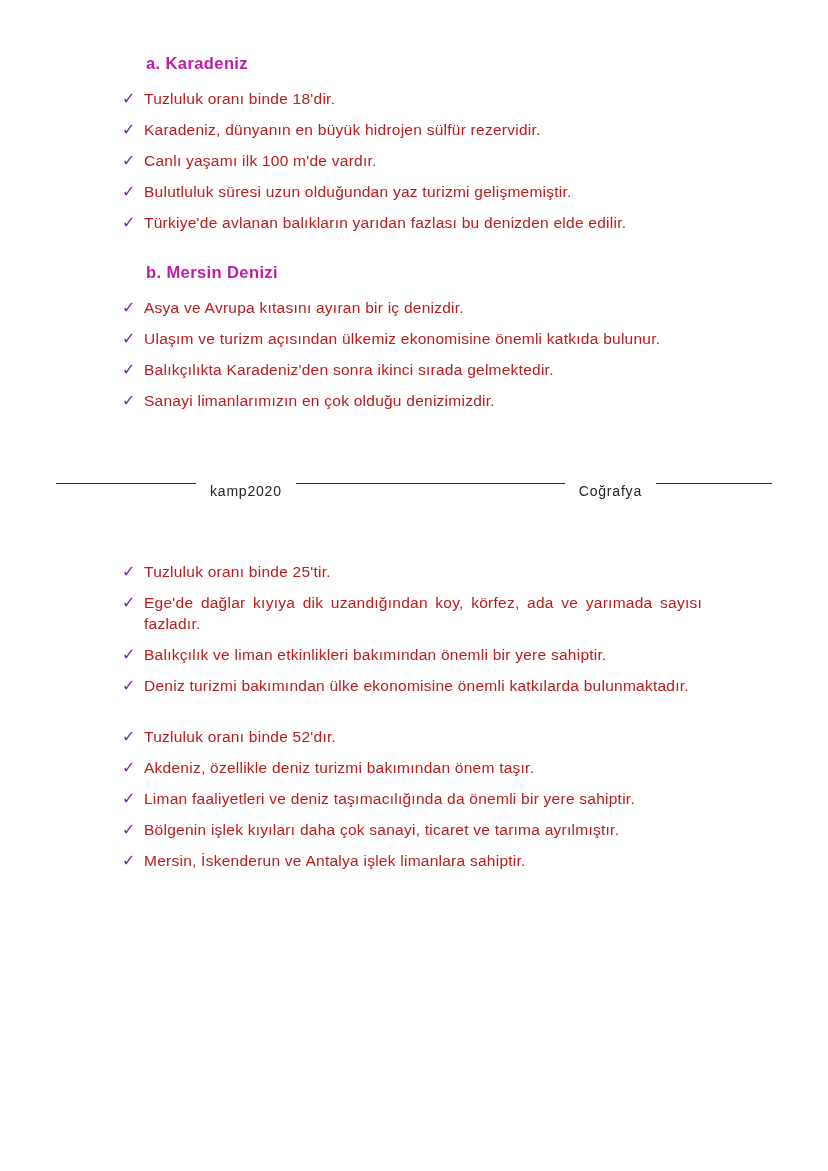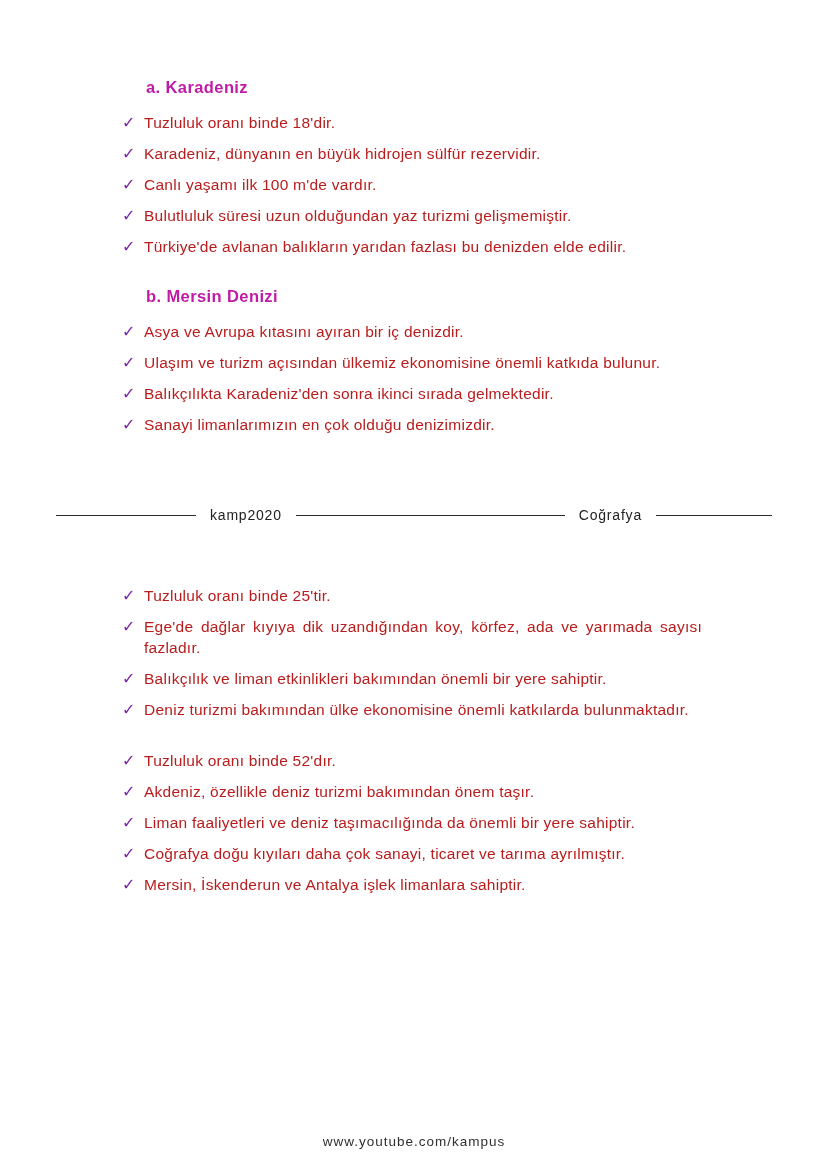--- a/index.html
+++ b/index.html
@@ -10,21 +10,21 @@
   body {
     width: 828px;
     height: 1171px;
     position: relative;
     font-family: "Liberation Sans", "DejaVu Sans", sans-serif;
     overflow: hidden;
   }
   .page {
     position: absolute;
     inset: 0;
-    padding-top: 78px;
+    padding-top: 54px;
     box-sizing: border-box;
   }
   .content {
     padding: 0 126px 0 122px;
   }
   section + section {
     margin-top: 30px;
   }
   .sec-title {
     font-size: 16.5px;
@@ -54,21 +54,20 @@
   .txt {
     flex: 1;
     color: #b91c1c;
     font-size: 15.5px;
     line-height: 21px;
     letter-spacing: 0.25px;
     text-align: justify;
   }
   .divider {
     display: flex;
-    align-items: center;
     margin: 72px 56px 62px 56px;
   }
   .divider .line {
     border-top: 1.2px solid #2a2a2a;
     height: 0;
   }
   .divider .line.l1 { width: 140px; }
   .divider .line.l2 { flex: 1; }
   .divider .line.l3 { width: 116px; }
   .divider .label {
@@ -186,26 +185,25 @@
         <li>
           <span class="check">✓</span>
           <span class="txt">Akdeniz, özellikle deniz turizmi bakımından önem taşır.</span>
         </li>
         <li>
           <span class="check">✓</span>
           <span class="txt">Liman faaliyetleri ve deniz taşımacılığında da önemli bir yere sahiptir.</span>
         </li>
         <li>
           <span class="check">✓</span>
-          <span class="txt">Coğrafya doğu kıyıları daha çok sanayi, ticaret ve tarıma ayrılmıştır.</span>
+          <span class="txt">Bölgenin işlek kıyıları daha çok sanayi, ticaret ve tarıma ayrılmıştır.</span>
         </li>
         <li>
           <span class="check">✓</span>
           <span class="txt">Mersin, İskenderun ve Antalya işlek limanlara sahiptir.</span>
         </li>
       </ul>
     </section>
 
   </div>
 
-  <div class="footer">www.youtube.com/kampus</div>
 
 </main>
 
 </body></html>

